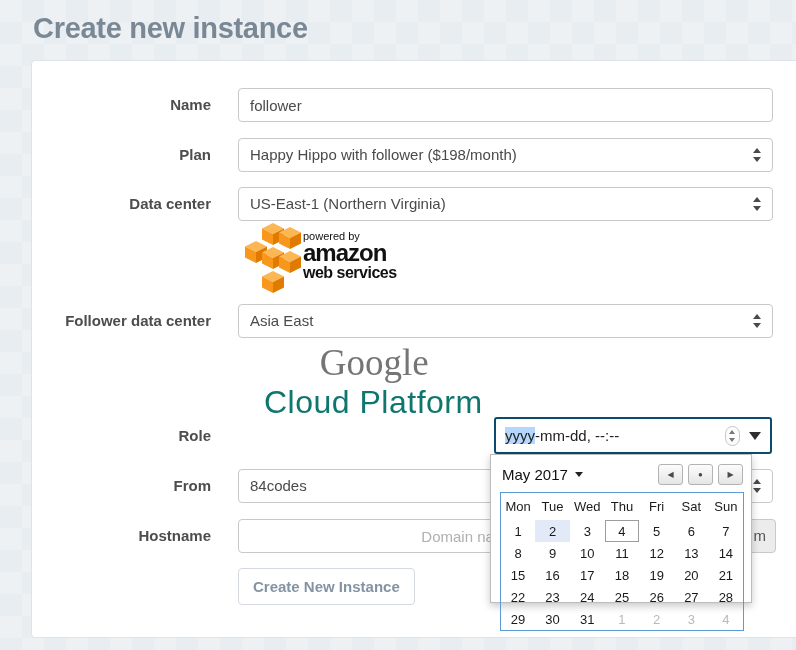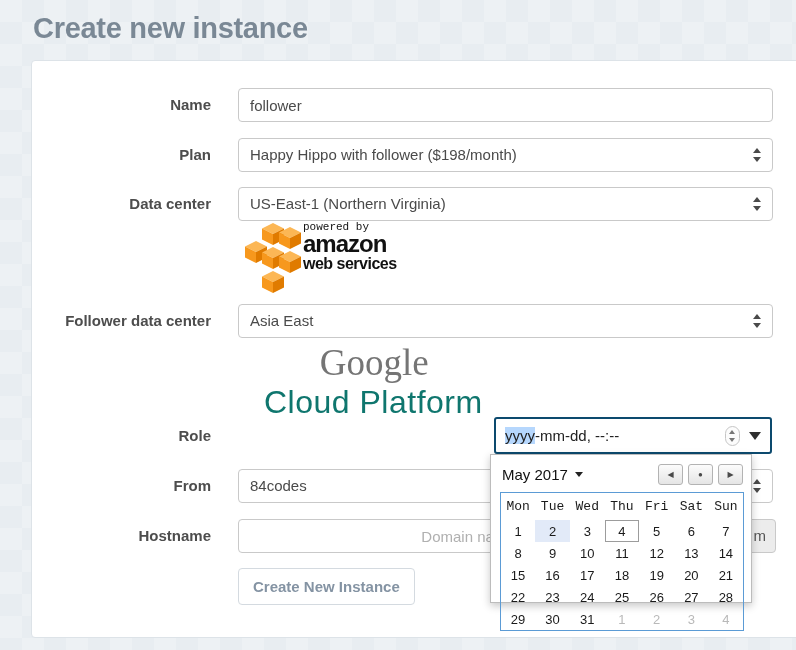--- a/index.html
+++ b/index.html
@@ -40,21 +40,21 @@
   .stepper{position:absolute;right:10px;top:50%;margin-top:-7px;width:9px;height:14px;}
   .stepper::before{content:"";position:absolute;top:0;left:0;
     border-left:4.5px solid transparent;border-right:4.5px solid transparent;
     border-bottom:5.5px solid #4a4a4a;}
   .stepper::after{content:"";position:absolute;bottom:0;left:0;
     border-left:4.5px solid transparent;border-right:4.5px solid transparent;
     border-top:5.5px solid #4a4a4a;}
   
   .aws{position:absolute;left:213px;top:160px;width:170px;height:72px;display:flex;}
   .aws-text{margin-left:2px;color:#111;}
-  .aws-powered{font-size:11px;font-family:Liberation Mono, monospace;}
+  .aws-powered{font-size:11px;margin-top:9px;}
   .aws-amazon{font-size:24px;font-weight:bold;letter-spacing:-1px;line-height:22px;}
   .aws-web{font-size:16px;font-weight:bold;letter-spacing:-0.5px;line-height:17px;}
   
   .gcp{position:absolute;left:222px;top:280px;height:62px;display:flex;align-items:center;flex-direction:column;}
   .gcp-google{font-family:"Liberation Serif",serif;font-size:37px;color:#757575;margin-left:12px;}
   .gcp-cp{font-size:32px;font-weight:300;color:#0f766e;margin-left:10px;letter-spacing:0.5px;}
   
   .role-select{width:224px;}
   .dt{
     position:absolute;left:462px;top:-2px;width:278px;height:37px;
@@ -108,21 +108,21 @@
     width:25px;height:21px;margin-left:5px;
     background:linear-gradient(#fcfcfc,#e5e5e5);
     border:1px solid #b3b3b3;border-radius:3px;
     display:flex;align-items:center;justify-content:center;
     font-size:8px;color:#4a4a4a;padding:0;cursor:pointer;
   }
   .cal-table{
     margin:7px 8px 0 9px;border:1px solid #5b9bd5;border-collapse:collapse;
     width:244px;table-layout:fixed;font-size:13px;color:#1a1a1a;
   }
-  .cal-table th{height:25px;font-weight:normal;text-align:center;font-family:Liberation Mono, monospace;}
+  .cal-table th{height:25px;font-weight:normal;text-align:center;}
   .cal-table td{height:20px;text-align:center;cursor:default;}
   .cal-table td.selected{background:#e2eaf8;}
   .cal-table td.today{background:#fff;box-shadow:inset 0 0 0 1px #9c9c9c;}
   .cal-table td.muted{color:#b9b9b9;}
 </style>
 </head>
 <body>
 
 <div class="page">
   <div class="page-title">Create new instance</div>

